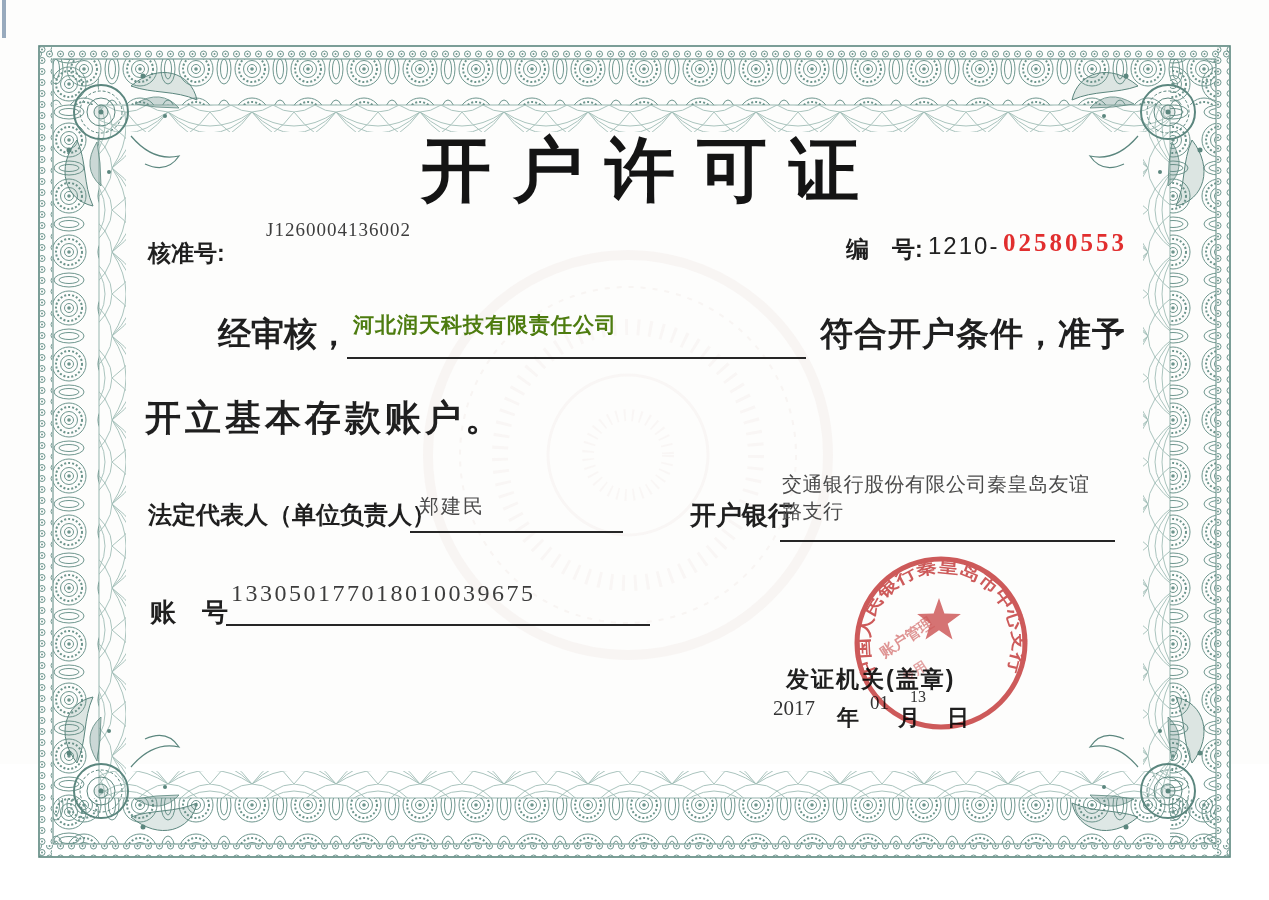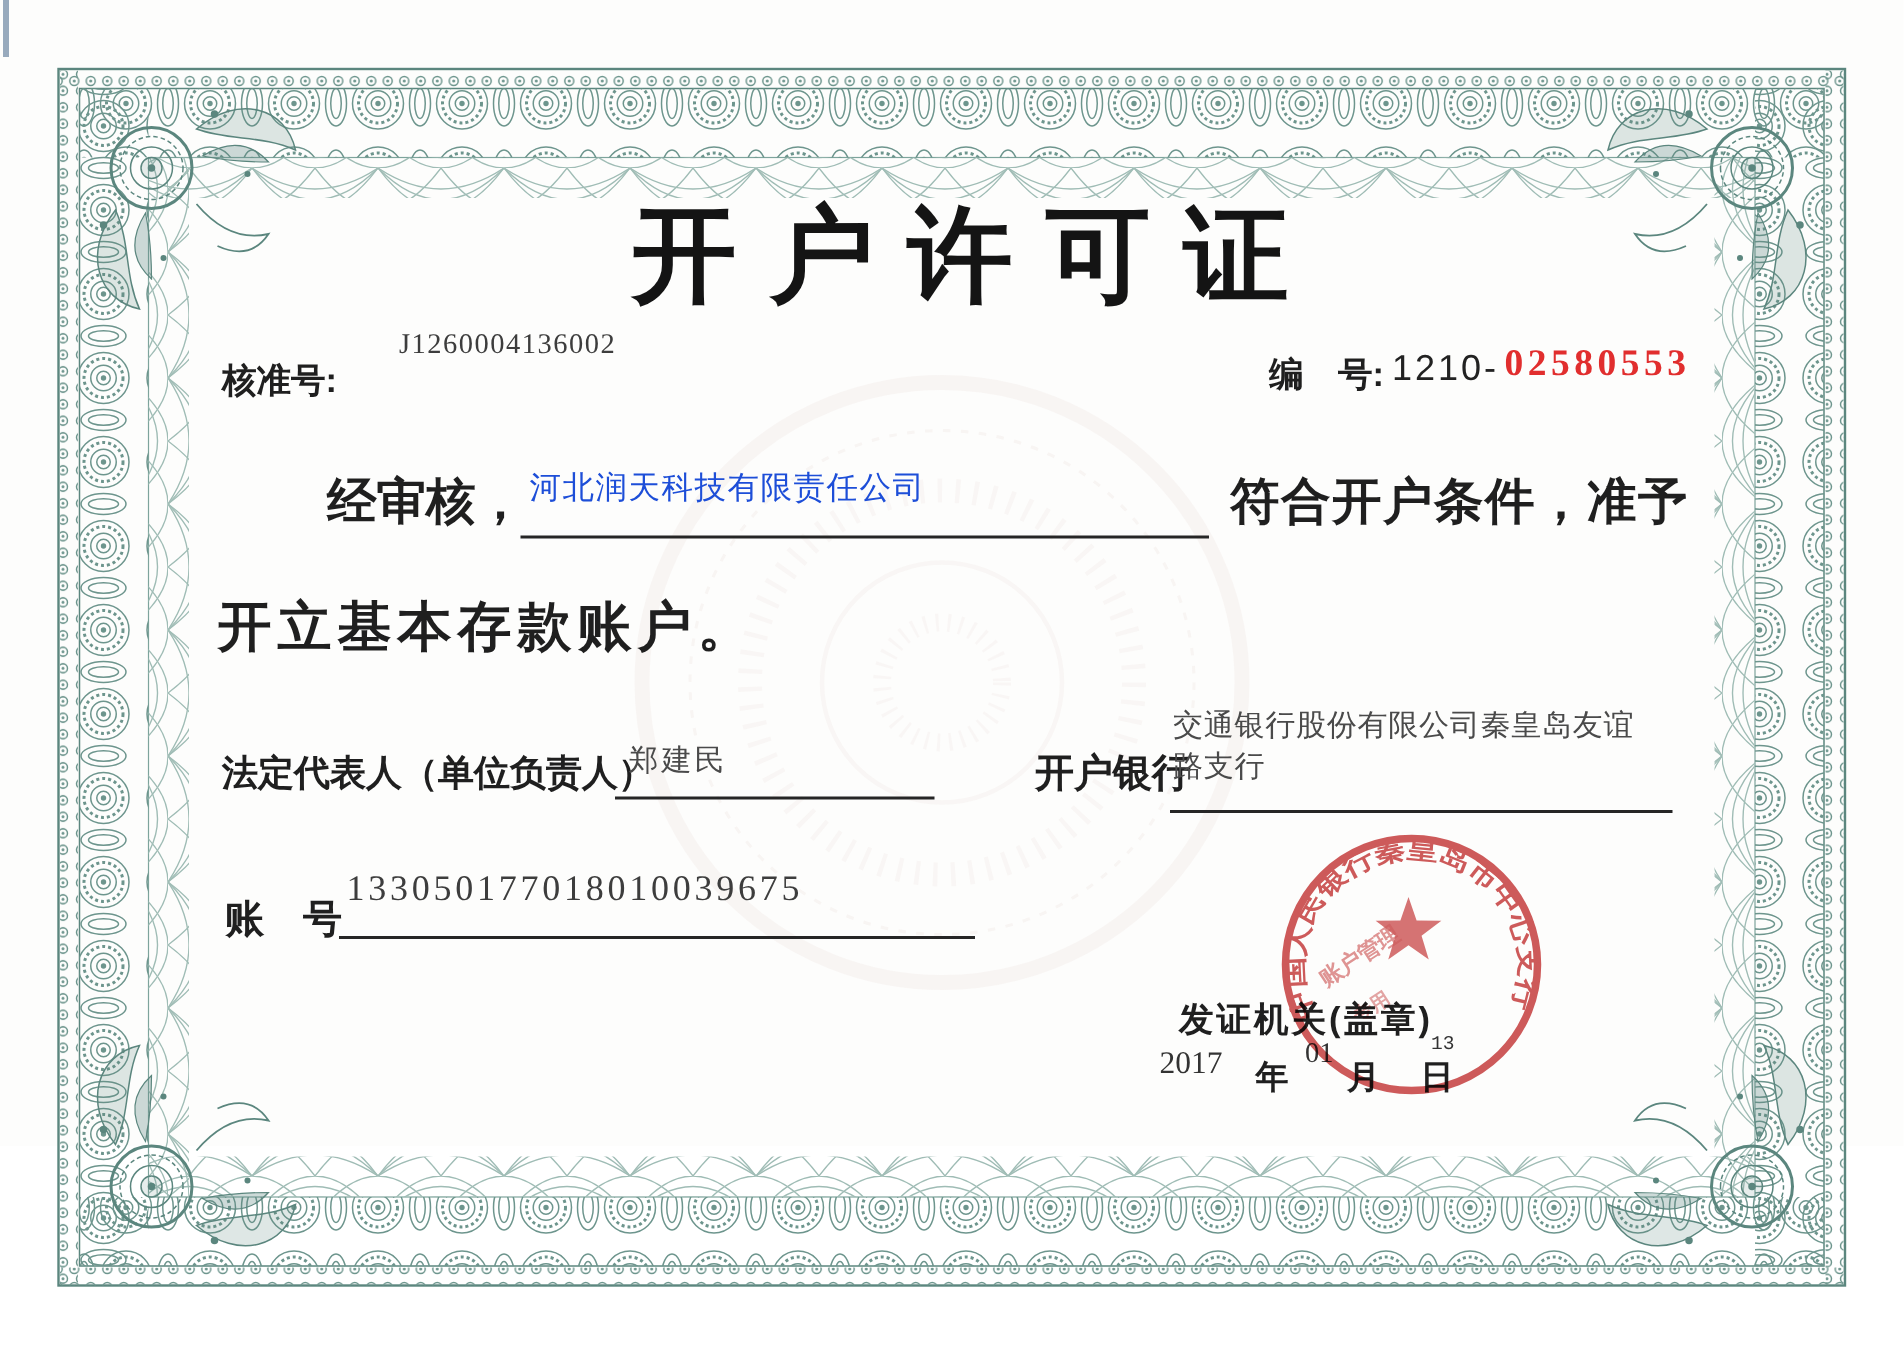--- a/index.html
+++ b/index.html
@@ -30,21 +30,21 @@
 
   
   .approval-label{left:148px;top:238px;font-size:23px;font-weight:700;}
   .approval-value{left:236px;top:219px;font-size:19px;font-family:"Liberation Serif",serif;color:#3d3d3d;letter-spacing:1px;margin-left:30px;}
   .serial-label{left:846px;top:234px;font-size:23px;font-weight:700;}
   .serial-prefix{left:928px;top:232px;font-size:24px;letter-spacing:2px;color:#222;}
   .serial-value{left:1003px;top:229px;font-size:25px;font-weight:700;font-family:Liberation Serif, serif;letter-spacing:3px;text-align:center;}
 
   
   .body-prefix{left:218px;top:312px;font-size:33px;font-weight:700;}
-  .company-name{left:353px;top:311px;font-size:21px;font-family:"Liberation Serif",serif;color:#1d4ed8;letter-spacing:1px;}
+  .company-name{left:353px;top:311px;font-size:21px;font-family:"Liberation Serif",serif;color:#4d7c0f;letter-spacing:1px;font-weight:bold;}
   .body-suffix{left:820px;top:312px;font-size:33px;font-weight:700;letter-spacing:1px;}
   .body-line2{left:145px;top:394px;font-size:36px;font-weight:700;letter-spacing:4px;}
 
   
   .legalrep-label{left:148px;top:499px;font-size:24px;font-weight:700;}
   .legalrep-value{left:419px;top:493px;font-size:20px;font-family:"Liberation Serif",serif;color:#4a4a4a;letter-spacing:2px;}
   .bank-label{left:658px;top:498px;font-size:26px;font-weight:700;margin-left:32px;}
   .bank-value{left:782px;top:471px;width:314px;font-size:20px;line-height:27px;font-family:Liberation Sans, sans-serif;color:#4a4a4a;white-space:normal;letter-spacing:0.5px;}
   .account-label{left:150px;top:595px;font-size:26px;font-weight:700;}
   .account-value{left:231px;top:580px;font-size:24px;font-family:"Liberation Serif",serif;color:#3d3d3d;letter-spacing:2.5px;}
@@ -54,21 +54,21 @@
   .uline-legalrep{left:410px;top:531px;width:213px;}
   .uline-bank{left:780px;top:540px;width:335px;}
   .uline-account{left:226px;top:624px;width:424px;}
 
   
   .issuer-label{left:786px;top:664px;font-size:23px;font-weight:700;letter-spacing:2px;}
   .date-year{left:773px;top:696px;font-size:21px;font-family:"Liberation Serif",serif;color:#333;}
   .date-year-unit{left:837px;top:703px;font-size:22px;font-weight:700;}
   .date-month{left:870px;top:692px;font-size:19px;font-family:"Liberation Serif",serif;color:#333;}
   .date-month-unit{left:898px;top:703px;font-size:22px;font-weight:700;}
-  .date-day{left:954px;top:688px;font-size:13px;font-family:Liberation Mono, monospace;color:#333;}
+  .date-day{left:910px;top:688px;font-size:16px;font-family:Liberation Serif, serif;color:#333;}
   .date-day-unit{left:947px;top:703px;font-size:22px;font-weight:700;}
 </style>
 </head>
 <body>
 
 <div class="page">
 
   <svg class="frame-svg" width="1269" height="900" viewBox="0 0 1269 900">
     <defs>
       <pattern id="medH" width="56" height="46" patternUnits="userSpaceOnUse">

